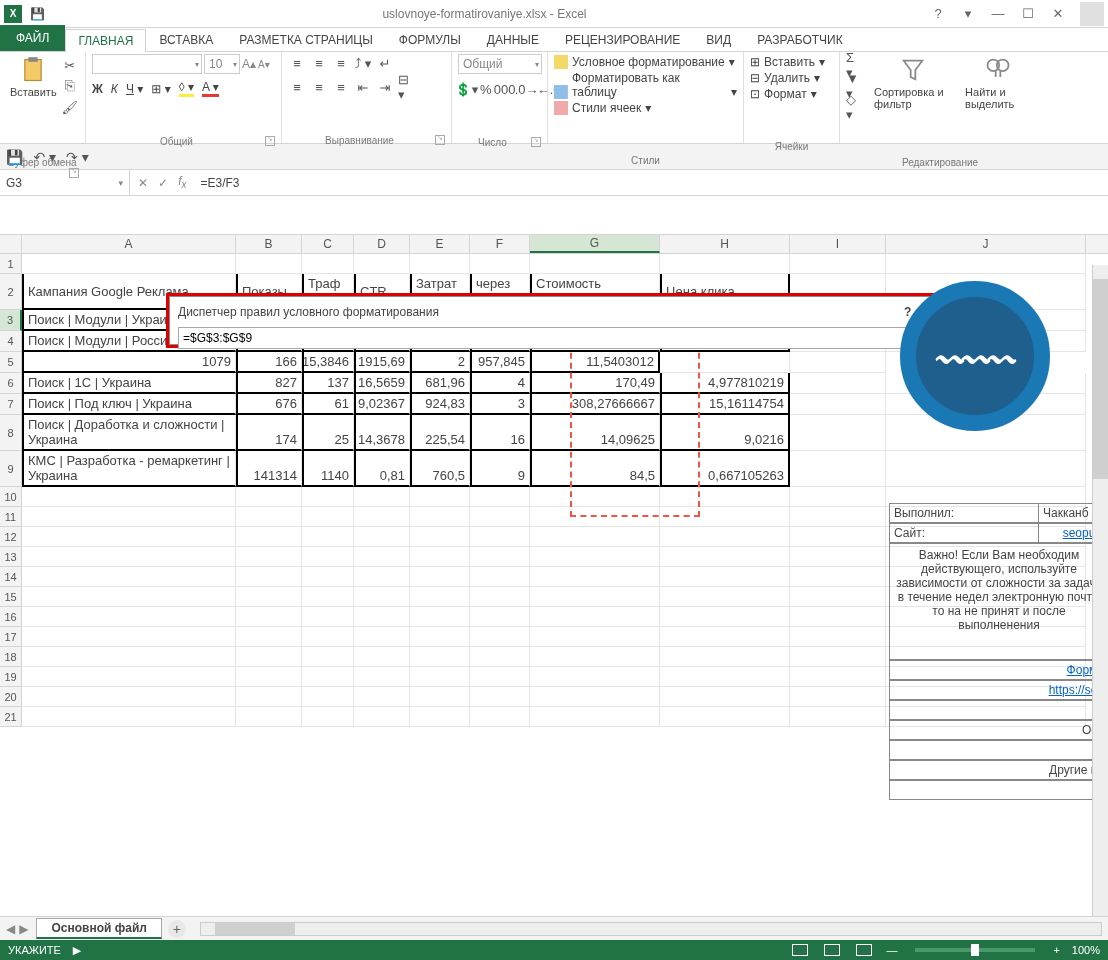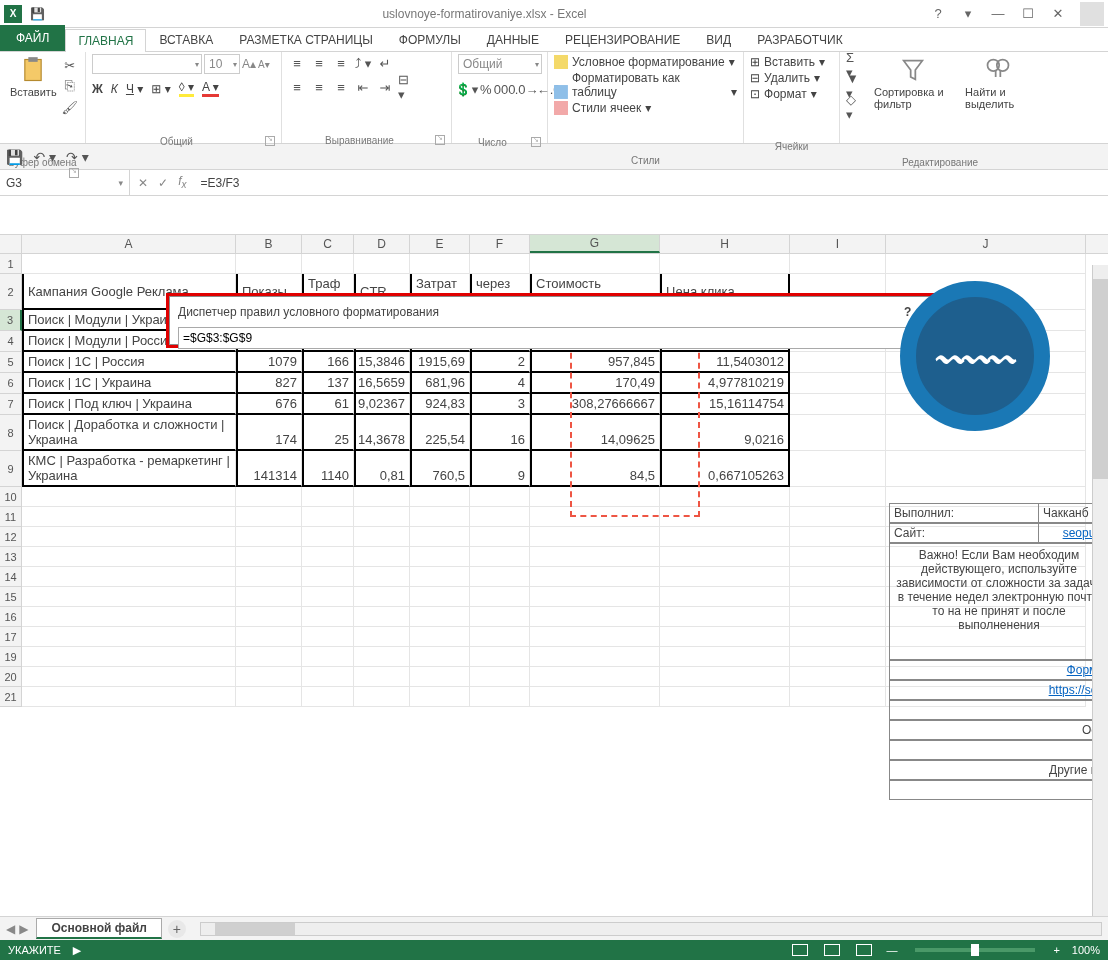--- a/index.html
+++ b/index.html
@@ -339,21 +339,20 @@
         <div class="cell right thick-b thick-l" style="min-height: 20px;">10,4613</div>
         <div class="cell right thick-b thick-l" style="min-height: 20px;">3326,57</div>
         <div class="cell right thick-b thick-l" style="min-height: 20px;">2</div>
         <div class="cell right thick-b thick-l" style="min-height: 20px;">1663,285</div>
         <div class="cell right thick-b thick-l thick-r" style="min-height: 20px;">13,09673228</div>
         <div class="cell" style="min-height: 20px;"></div>
         <div class="cell" style="min-height: 20px;"></div>
       </div>
       <div class="sheet-row">
         <div class="row-header" style="min-height: 20px;">5</div>
-        <div class="cell thick-b thick-l" style="min-height: 20px;">Поиск | 1С | Россия</div>
         <div class="cell right thick-b thick-l" style="min-height: 20px;">1079</div>
         <div class="cell right thick-b thick-l" style="min-height: 20px;">166</div>
         <div class="cell right thick-b thick-l" style="min-height: 20px;">15,3846</div>
         <div class="cell right thick-b thick-l" style="min-height: 20px;">1915,69</div>
         <div class="cell right thick-b thick-l" style="min-height: 20px;">2</div>
         <div class="cell right thick-b thick-l" style="min-height: 20px;">957,845</div>
         <div class="cell right thick-b thick-l thick-r" style="min-height: 20px;">11,5403012</div>
         <div class="cell" style="min-height: 20px;"></div>
         <div class="cell" style="min-height: 20px;"></div>
       </div>
@@ -509,20 +508,33 @@
         <div class="cell"></div>
         <div class="cell"></div>
         <div class="cell"></div>
         <div class="cell"></div>
         <div class="cell"></div>
         <div class="cell"></div>
         <div class="cell"></div>
         <div class="cell"></div>
       </div>
       <div class="sheet-row">
+        <div class="row-header">18</div>
+        <div class="cell"></div>
+        <div class="cell"></div>
+        <div class="cell"></div>
+        <div class="cell"></div>
+        <div class="cell"></div>
+        <div class="cell"></div>
+        <div class="cell"></div>
+        <div class="cell"></div>
+        <div class="cell"></div>
+        <div class="cell"></div>
+      </div>
+      <div class="sheet-row">
         <div class="row-header">19</div>
         <div class="cell"></div>
         <div class="cell"></div>
         <div class="cell"></div>
         <div class="cell"></div>
         <div class="cell"></div>
         <div class="cell"></div>
         <div class="cell"></div>
         <div class="cell"></div>
         <div class="cell"></div>

